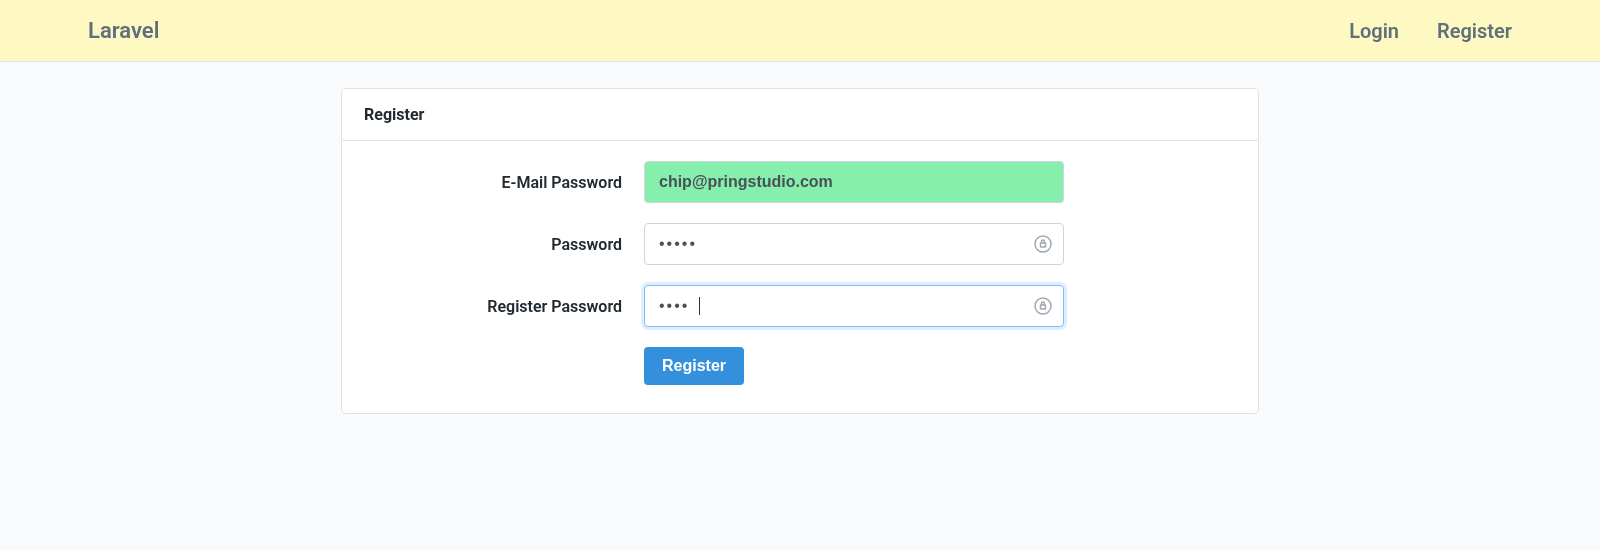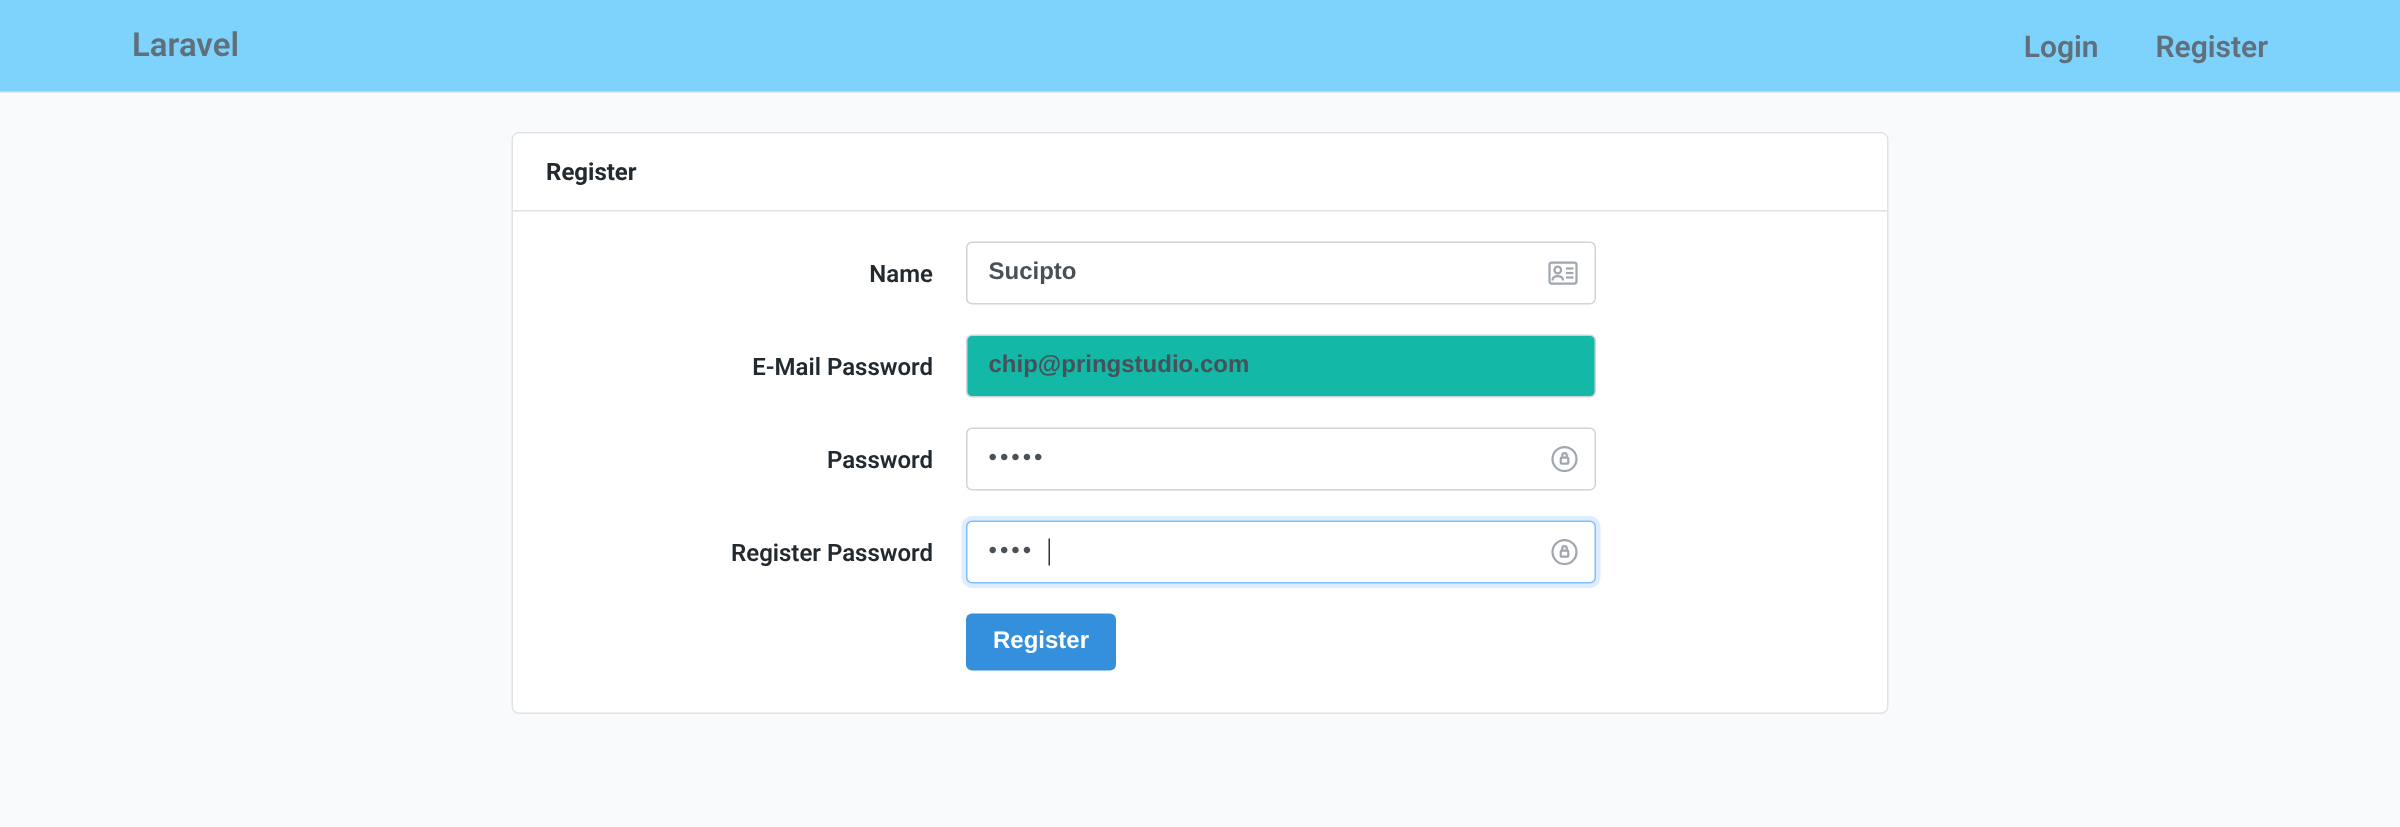--- a/index.html
+++ b/index.html
@@ -9,21 +9,21 @@
     }
     
     body {
       font-family: -apple-system, BlinkMacSystemFont, "Segoe UI", Roboto, "Helvetica Neue", Arial, sans-serif;
       background: #f8fafc;
       color: #22292f;
       font-size: 16px;
     }
     
     .navbar {
-      background: #7dd3fc;
+      background: #fef9c3;
       border-bottom: 1px solid #e3e7eb;
       padding: 18px 0;
       display: flex;
       align-items: center;
     }
     
     .navbar-container {
       width: 100%;
       padding: 0 88px;
       display: flex;
@@ -103,21 +103,21 @@
       padding: 8px 40px 8px 14px;
       border: 1px solid #ced4da;
       border-radius: 4px;
       font-size: 16px;
       font-weight: 600;
       color: #495057;
       background: #ffffff;
     }
     
     .form-control.autofilled {
-      background: #14b8a6;
+      background: #86efac;
     }
     
     .form-control.focused {
       outline: none;
       border-color: #80bdff;
       box-shadow: 0 0 0 3px rgba(128, 189, 255, 0.25);
     }
     
     .input-icon {
       position: absolute;
@@ -168,36 +168,20 @@
       <a class="nav-link">Register</a>
     </div>
   </div>
 </nav>
 
 <main class="main">
   <div class="card">
     <div class="card-header">Register</div>
     <div class="card-body">
 
-      <div class="form-group">
-        <label class="form-label">Name</label>
-        <div class="input-wrap">
-          <input type="text" class="form-control" value="Sucipto" style="">
-          <span class="input-icon">
-            <svg width="20" height="16" viewBox="0 0 20 16" fill="none" stroke="#a0a7b0" stroke-width="1.5">
-              <rect x="1" y="1" width="18" height="14" rx="1.5"></rect>
-              <circle cx="6.5" cy="6" r="2.2"></circle>
-              <path d="M3 13c0-1.8 1.6-3 3.5-3s3.5 1.2 3.5 3"></path>
-              <line x1="12" y1="5" x2="17" y2="5"></line>
-              <line x1="12" y1="8" x2="17" y2="8"></line>
-              <line x1="12" y1="11" x2="17" y2="11"></line>
-            </svg>
-          </span>
-        </div>
-      </div>
 
       <div class="form-group">
         <label class="form-label">E-Mail Password</label>
         <div class="input-wrap">
           <input type="email" class="form-control autofilled" value="chip@pringstudio.com" style="">
         </div>
       </div>
 
       <div class="form-group">
         <label class="form-label">Password</label>

